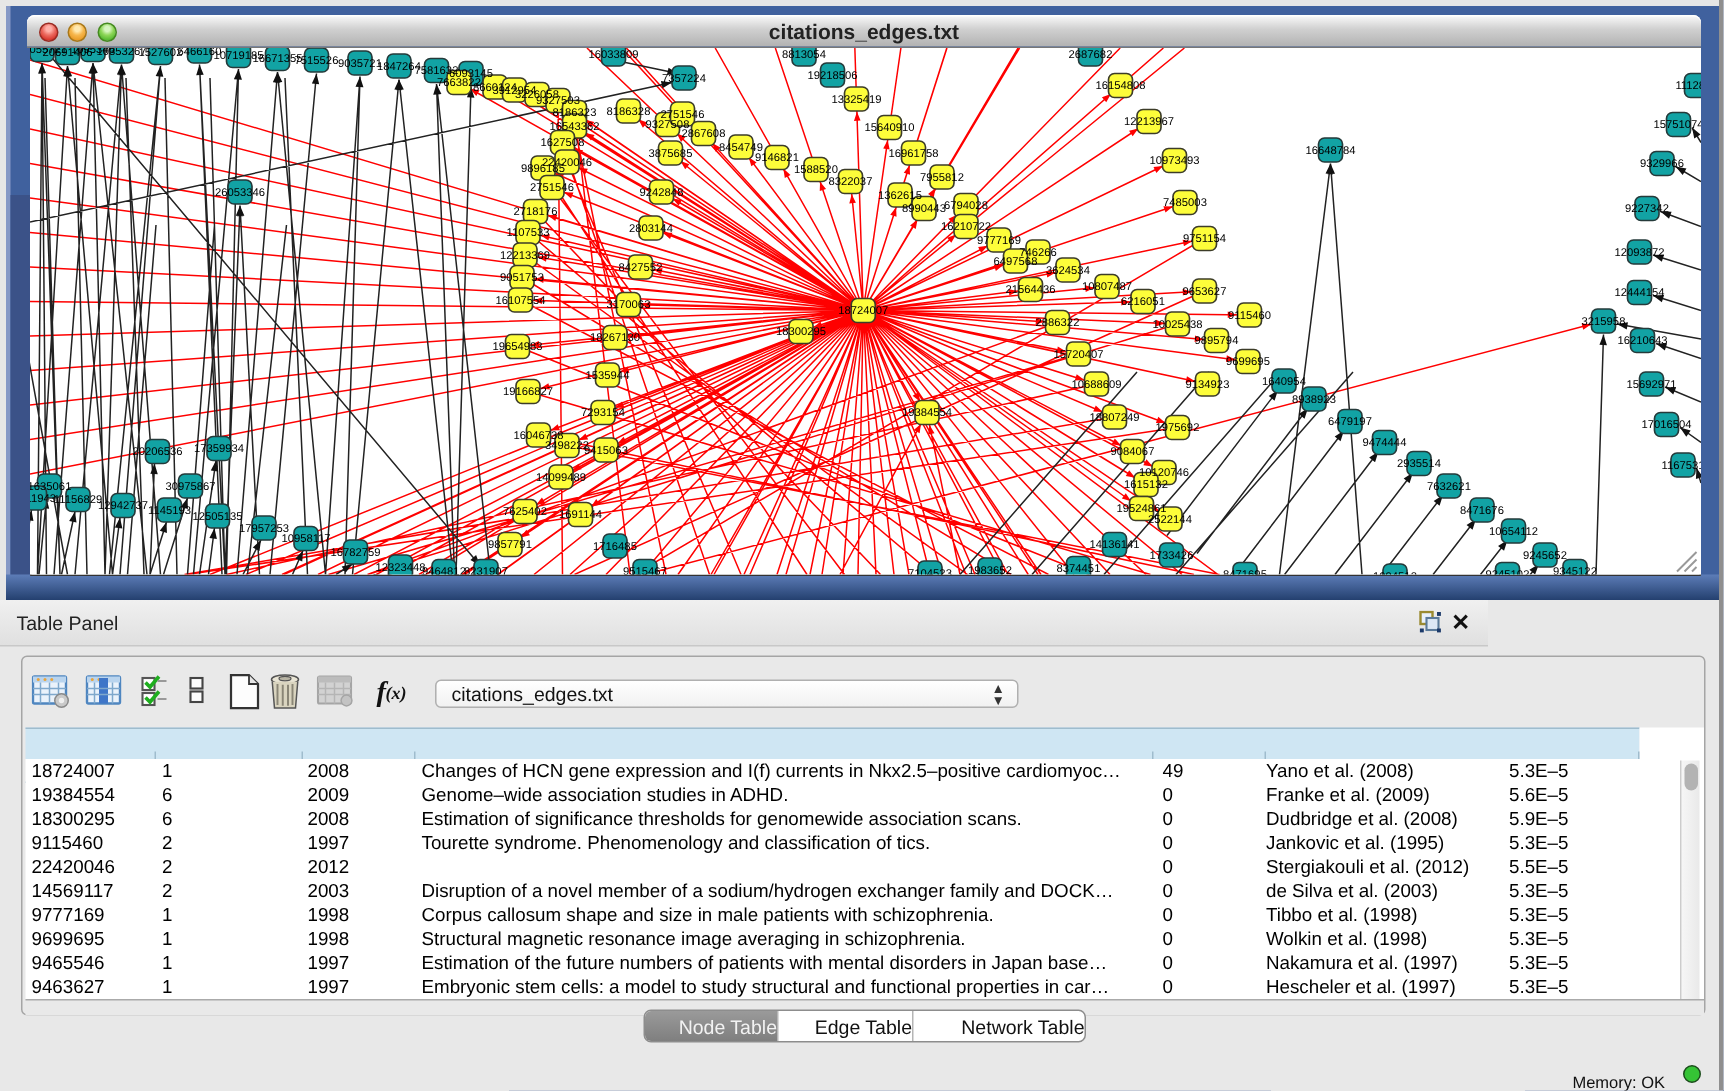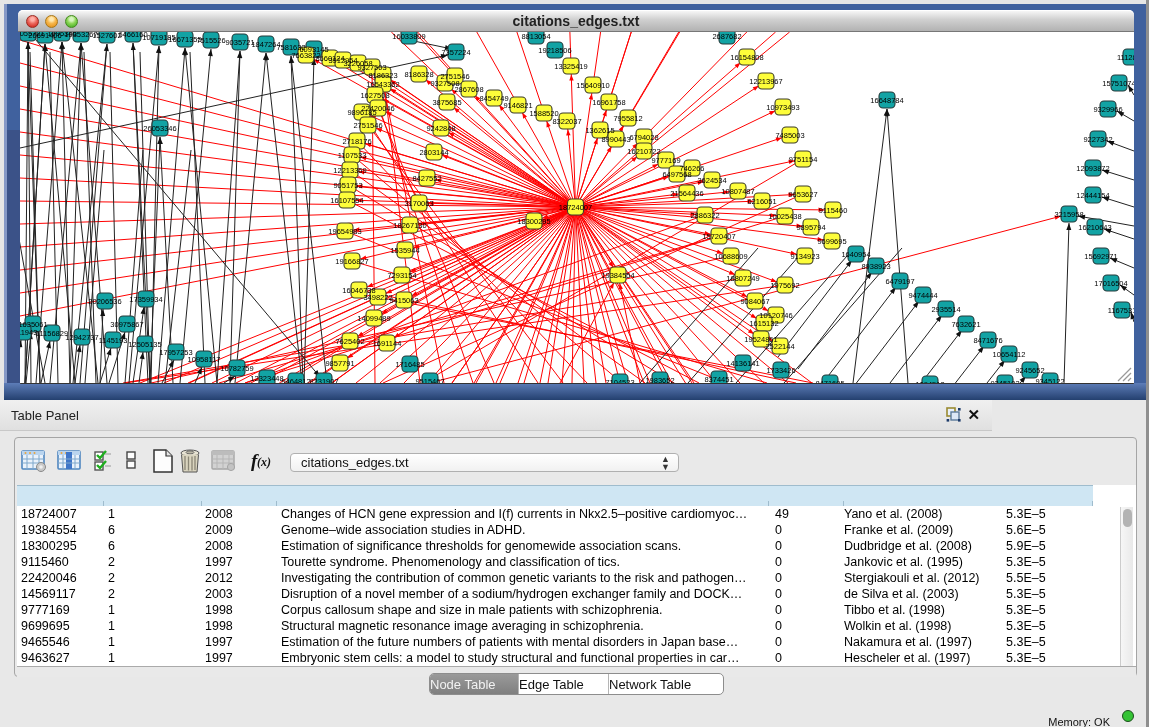--- a/index.html
+++ b/index.html
@@ -28,21 +28,21 @@
 .thead{position:absolute;left:2px;top:47px;height:21px;background:#cfe6f3;border-top:1px solid #9fbccd}
 .th{position:absolute;top:63px;height:21px;border-right:1px solid #9fbccd;border-bottom:1px solid #8aa8bb;font-size:13px;color:#14532d;text-align:left;padding-top:3px}
 .tbody{position:absolute;left:2px;top:68px;width:1119px;height:160px;background:#fff;font-size:12.5px;color:#000}
 .tr{position:relative;height:16px;white-space:nowrap}
 .tr div{position:absolute;top:1px}
 .c0{left:4px}.c1{left:91px}.c2{left:188px}.c3{left:264px}.c4{left:758px}.c5{left:827px;width:166px;text-align:left}.c6{left:989px}
 .tbot{position:absolute;left:2px;top:228px;width:1119px;height:11px;background:#e9e9e9;border-top:1px solid #aaa}
 .vscroll{position:absolute;left:1105px;top:69px;width:13px;height:159px;background:linear-gradient(90deg,#f6f6f6,#e9e9e9);border-left:1px solid #ccc}
 .vthumb{position:absolute;left:2px;top:2px;width:9px;height:18px;border-radius:5px;background:#b3b3b3}
 .tabs{position:absolute;left:429px;top:273px;height:22px;display:flex;border:1px solid #8d8d8d;border-radius:5px;overflow:hidden;background:#fff}
-.tab{font-size:13px;padding:3px 0 0 0;color:#111;border-right:1px solid #b5b5b5;text-align:left}
+.tab{font-size:13px;padding:3px 0 0 0;color:#111;border-right:1px solid #b5b5b5;text-align:right}
 .tab:last-child{border-right:none}
 .tab.sel{background:linear-gradient(#9a9a9a,#7f7f7f);color:#f2f2f2}
 .mem{position:absolute;right:36px;top:316px;font-size:11px;color:#111}
 .memdot{position:absolute;right:12px;top:310px;width:12px;height:12px;border-radius:50%;background:#35c335;border:1.5px solid #1c4d1c}
 .flicon{position:absolute;right:31px;top:7px;width:15px;height:15px}
 </style></head><body>
 <div class="stage">
   <div class="desktop"></div>
   <div class="lline"></div>
     <div class="ldark"></div>
@@ -482,21 +482,20 @@
             <div class="c2">1997</div>
             <div class="c3">Tourette syndrome. Phenomenology and classification of tics.</div>
             <div class="c4">0</div>
             <div class="c5">Jankovic et al. (1995)</div>
             <div class="c6">5.3E–5</div>
           </div>
 <div class="tr">
             <div class="c0">22420046</div>
             <div class="c1">2</div>
             <div class="c2">2012</div>
-            <div class="c3">Investigating the contribution of common genetic variants to the risk and pathogen…</div>
             <div class="c4">0</div>
             <div class="c5">Stergiakouli et al. (2012)</div>
             <div class="c6">5.5E–5</div>
           </div>
 <div class="tr">
             <div class="c0">14569117</div>
             <div class="c1">2</div>
             <div class="c2">2003</div>
             <div class="c3">Disruption of a novel member of a sodium/hydrogen exchanger family and DOCK…</div>
             <div class="c4">0</div>

